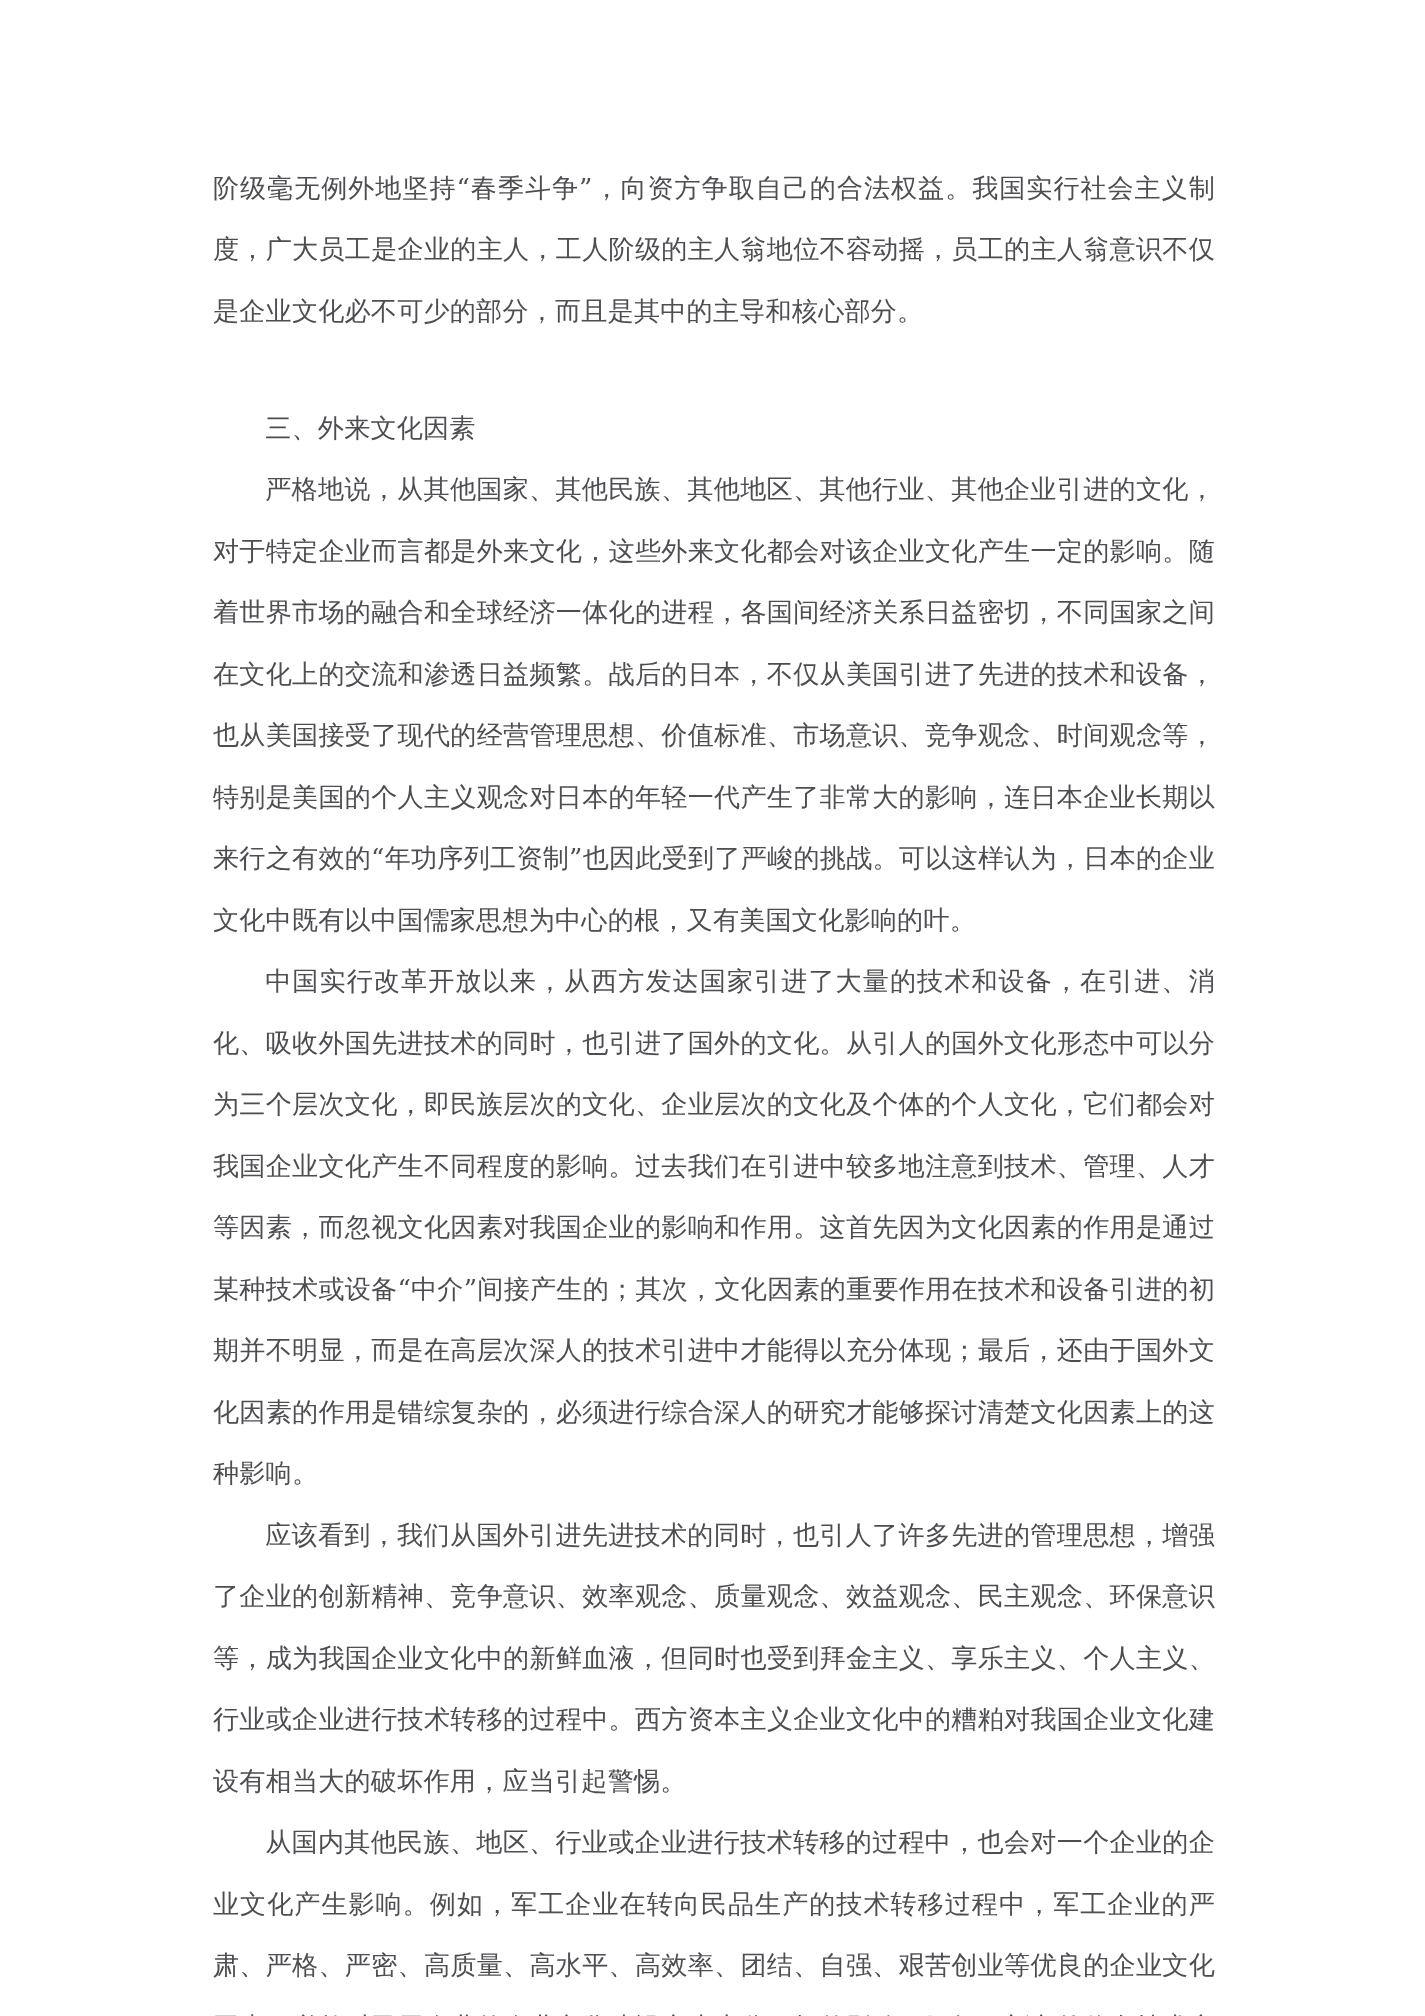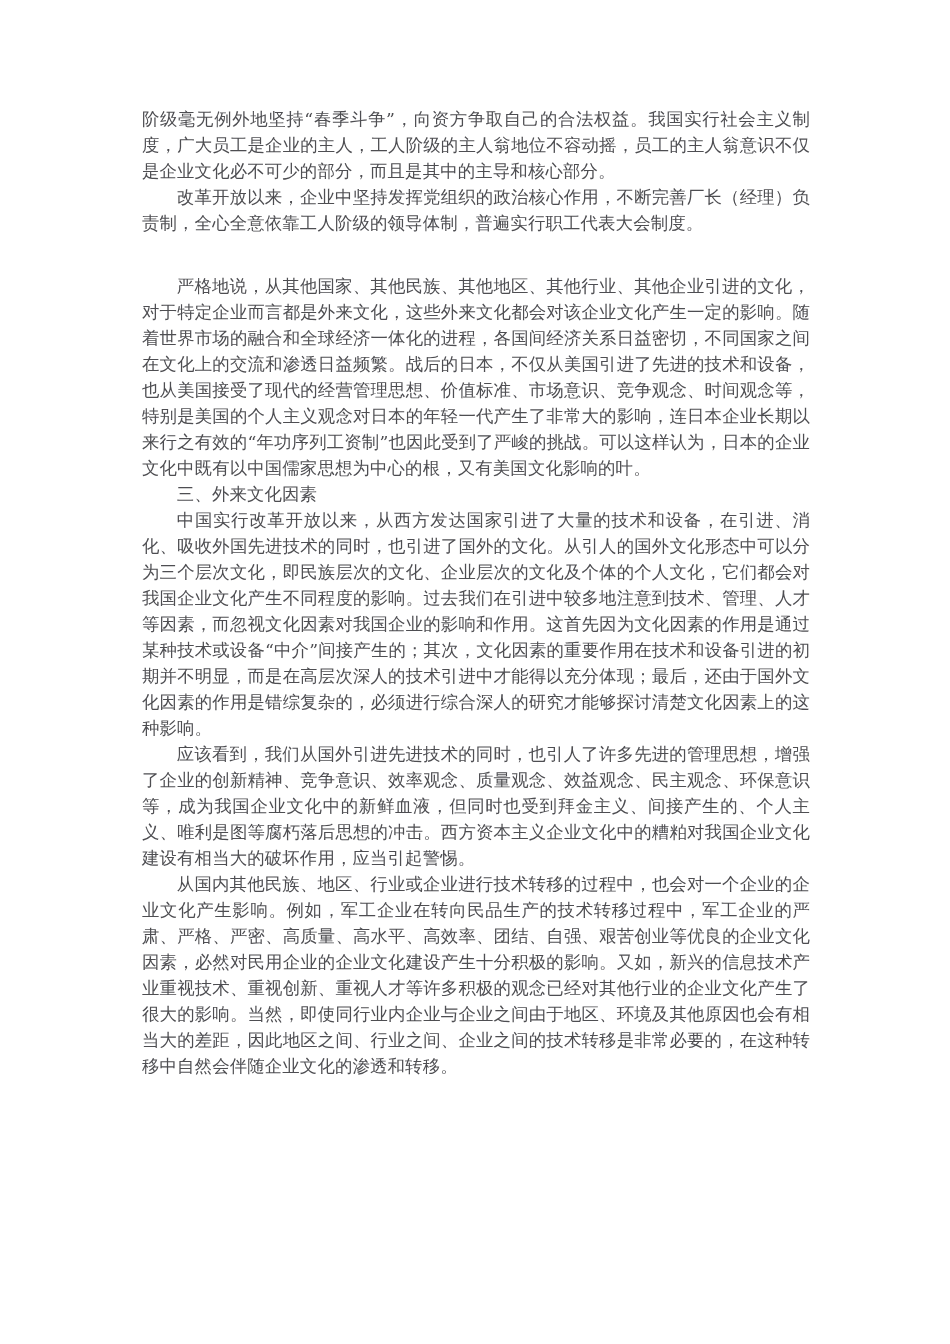--- a/index.html
+++ b/index.html
@@ -21,21 +21,21 @@
   }
   .text-column {
     position: absolute;
     left: 142px;
     top: 106px;
     width: 668px;
   }
   .para {
     margin: 0;
     font-size: 17.4px;
-    line-height: 26px;
+    line-height: 41px;
     color: #4e4e52;
     text-align: justify;
     text-justify: inter-ideograph;
     letter-spacing: 0.15px;
     word-break: break-all;
     -webkit-font-smoothing: antialiased;
   }
   .para.indent {
     text-indent: 2em;
   }
@@ -47,29 +47,28 @@
   }
 </style>
 </head>
 <body>
 
 <div class="page">
   <div class="text-column">
 
     <p class="para">阶级毫无例外地坚持“春季斗争”，向资方争取自己的合法权益。我国实行社会主义制度，广大员工是企业的主人，工人阶级的主人翁地位不容动摇，员工的主人翁意识不仅是企业文化必不可少的部分，而且是其中的主导和核心部分。</p>
 
-    <p class="para indent">改革开放以来，企业中坚持发挥党组织的政治核心作用，不断完善厂长（经理）负责制，全心全意依靠工人阶级的领导体制，普遍实行职工代表大会制度。</p>
 
 
     <div class="spacer-block"></div>
 
+    <p class="para heading">三、外来文化因素</p>
+
     <p class="para indent">严格地说，从其他国家、其他民族、其他地区、其他行业、其他企业引进的文化，对于特定企业而言都是外来文化，这些外来文化都会对该企业文化产生一定的影响。随着世界市场的融合和全球经济一体化的进程，各国间经济关系日益密切，不同国家之间在文化上的交流和渗透日益频繁。战后的日本，不仅从美国引进了先进的技术和设备，也从美国接受了现代的经营管理思想、价值标准、市场意识、竞争观念、时间观念等，特别是美国的个人主义观念对日本的年轻一代产生了非常大的影响，连日本企业长期以来行之有效的“年功序列工资制”也因此受到了严峻的挑战。可以这样认为，日本的企业文化中既有以中国儒家思想为中心的根，又有美国文化影响的叶。</p>
-
-    <p class="para heading">三、外来文化因素</p>
 
     <p class="para indent">中国实行改革开放以来，从西方发达国家引进了大量的技术和设备，在引进、消化、吸收外国先进技术的同时，也引进了国外的文化。从引人的国外文化形态中可以分为三个层次文化，即民族层次的文化、企业层次的文化及个体的个人文化，它们都会对我国企业文化产生不同程度的影响。过去我们在引进中较多地注意到技术、管理、人才等因素，而忽视文化因素对我国企业的影响和作用。这首先因为文化因素的作用是通过某种技术或设备“中介”间接产生的；其次，文化因素的重要作用在技术和设备引进的初期并不明显，而是在高层次深人的技术引进中才能得以充分体现；最后，还由于国外文化因素的作用是错综复杂的，必须进行综合深人的研究才能够探讨清楚文化因素上的这种影响。</p>
 
-    <p class="para indent">应该看到，我们从国外引进先进技术的同时，也引人了许多先进的管理思想，增强了企业的创新精神、竞争意识、效率观念、质量观念、效益观念、民主观念、环保意识等，成为我国企业文化中的新鲜血液，但同时也受到拜金主义、间接产生的、个人主义、唯利是图等腐朽落后思想的冲击。西方资本主义企业文化中的糟粕对我国企业文化建设有相当大的破坏作用，应当引起警惕。</p>
+    <p class="para indent">应该看到，我们从国外引进先进技术的同时，也引人了许多先进的管理思想，增强了企业的创新精神、竞争意识、效率观念、质量观念、效益观念、民主观念、环保意识等，成为我国企业文化中的新鲜血液，但同时也受到拜金主义、享乐主义、个人主义、行业或企业进行技术转移的过程中。西方资本主义企业文化中的糟粕对我国企业文化建设有相当大的破坏作用，应当引起警惕。</p>
 
     <p class="para indent">从国内其他民族、地区、行业或企业进行技术转移的过程中，也会对一个企业的企业文化产生影响。例如，军工企业在转向民品生产的技术转移过程中，军工企业的严肃、严格、严密、高质量、高水平、高效率、团结、自强、艰苦创业等优良的企业文化因素，必然对民用企业的企业文化建设产生十分积极的影响。又如，新兴的信息技术产业重视技术、重视创新、重视人才等许多积极的观念已经对其他行业的企业文化产生了很大的影响。当然，即使同行业内企业与企业之间由于地区、环境及其他原因也会有相当大的差距，因此地区之间、行业之间、企业之间的技术转移是非常必要的，在这种转移中自然会伴随企业文化的渗透和转移。</p>
 
   </div>
 </div>
 
 </body></html>

